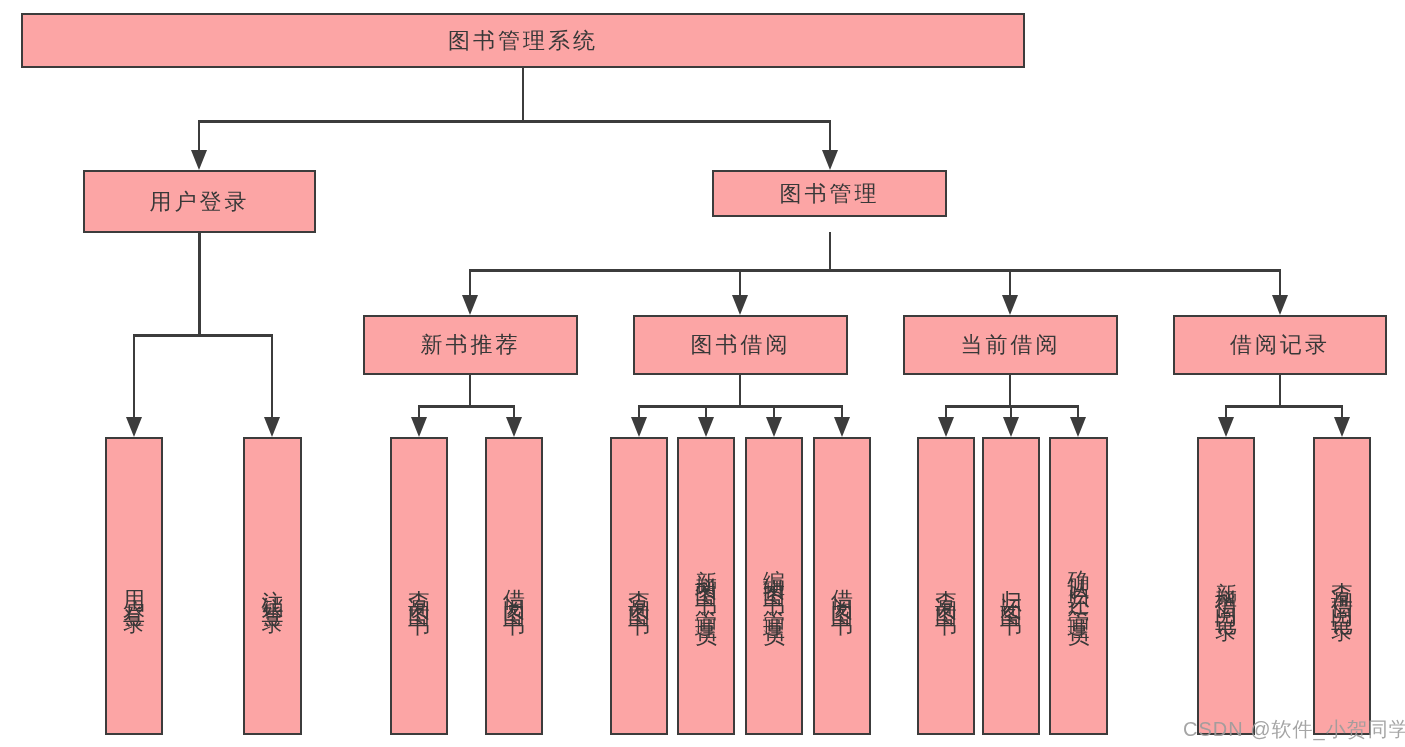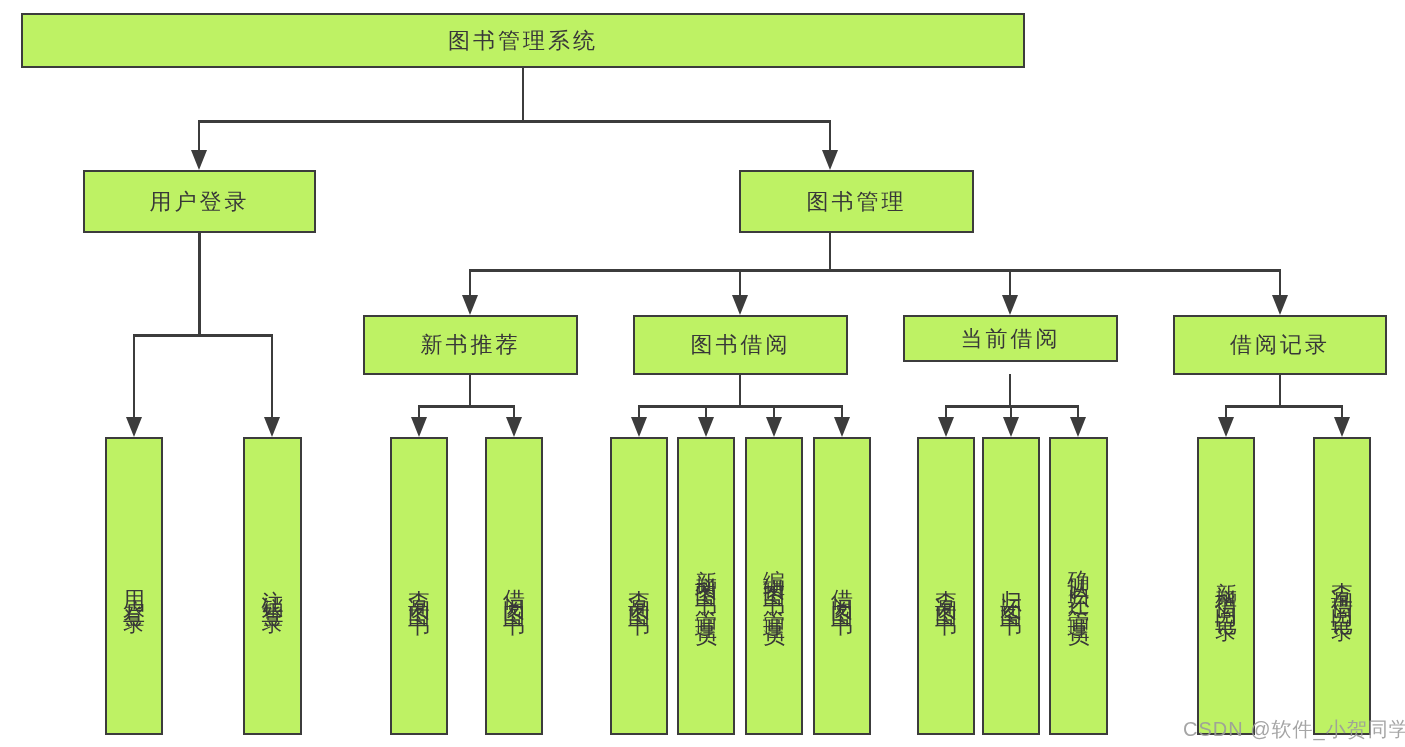--- a/index.html
+++ b/index.html
@@ -9,21 +9,21 @@
     height: 747px;
     background: #ffffff;
     font-family: "Liberation Sans", "DejaVu Sans", sans-serif;
     color: #333333;
     overflow: hidden;
   }
   .box {
     position: absolute;
     box-sizing: border-box;
     border: 2.5px solid #3c3c3c;
-    background: #bef264;
+    background: #fca5a5;
     display: flex;
     align-items: center;
     justify-content: center;
     font-size: 22px;
     letter-spacing: 3px;
     color: #383838;
     text-align: left;
     line-height: 1;
   }
   .vbox {
@@ -66,21 +66,21 @@
 
   <div class="line" style="left:521.75px; top:67px; width:2.5px; height:54px;"></div>
   <div class="line" style="left:197.75px; top:120px; width:633.5px; height:2.5px;"></div>
 
   <div class="line" style="left:197.75px; top:120px; width:2.5px; height:32px;"></div>
   <div class="arrow" style="left:191px; top:150px;"></div>
   <div class="line" style="left:828.75px; top:120px; width:2.5px; height:32px;"></div>
   <div class="arrow" style="left:822px; top:150px;"></div>
 
   <div class="box" style="left:83px; top:170px; width:233px; height:63px;">用户登录</div>
-  <div class="box" style="left:712px; top:170px; width:235px; height:63px;margin-left:27px;">图书管理</div>
+  <div class="box" style="left:712px; top:170px; width:235px; height:47px;">图书管理</div>
 
   <div class="line" style="left:198.25px; top:232px; width:2.5px; height:103px;"></div>
   <div class="line" style="left:132.75px; top:334px; width:140.5px; height:2.5px;"></div>
   <div class="line" style="left:132.75px; top:334px; width:2.5px; height:85px;"></div>
   <div class="arrow" style="left:126px; top:417px;"></div>
   <div class="line" style="left:270.75px; top:334px; width:2.5px; height:85px;"></div>
   <div class="arrow" style="left:264px; top:417px;"></div>
 
   <div class="line" style="left:828.75px; top:232px; width:2.5px; height:38px;"></div>
   <div class="line" style="left:468.75px; top:269px; width:812.5px; height:2.5px;"></div>
@@ -88,21 +88,21 @@
   <div class="arrow" style="left:462px; top:295px;"></div>
   <div class="line" style="left:738.75px; top:269px; width:2.5px; height:28px;"></div>
   <div class="arrow" style="left:732px; top:295px;"></div>
   <div class="line" style="left:1008.75px; top:269px; width:2.5px; height:28px;"></div>
   <div class="arrow" style="left:1002px; top:295px;"></div>
   <div class="line" style="left:1278.75px; top:269px; width:2.5px; height:28px;"></div>
   <div class="arrow" style="left:1272px; top:295px;"></div>
 
   <div class="box" style="left:633px; top:315px; width:215px; height:60px;">图书借阅</div>
   <div class="box" style="left:363px; top:315px; width:215px; height:60px;">新书推荐</div>
-  <div class="box" style="left:903px; top:315px; width:215px; height:47px;">当前借阅</div>
+  <div class="box" style="left:903px; top:315px; width:215px; height:60px;">当前借阅</div>
   <div class="box" style="left:1173px; top:315px; width:214px; height:60px;">借阅记录</div>
 
   <div class="line" style="left:468.75px; top:374px; width:2.5px; height:33px;"></div>
   <div class="line" style="left:738.75px; top:374px; width:2.5px; height:33px;"></div>
   <div class="line" style="left:1008.75px; top:374px; width:2.5px; height:33px;"></div>
   <div class="line" style="left:1278.75px; top:374px; width:2.5px; height:33px;"></div>
 
   <div class="line" style="left:417.75px; top:405px; width:97.5px; height:2.5px;"></div>
   <div class="line" style="left:637.75px; top:405px; width:205.5px; height:2.5px;"></div>
   <div class="line" style="left:944.75px; top:405px; width:134.5px; height:2.5px;"></div>

